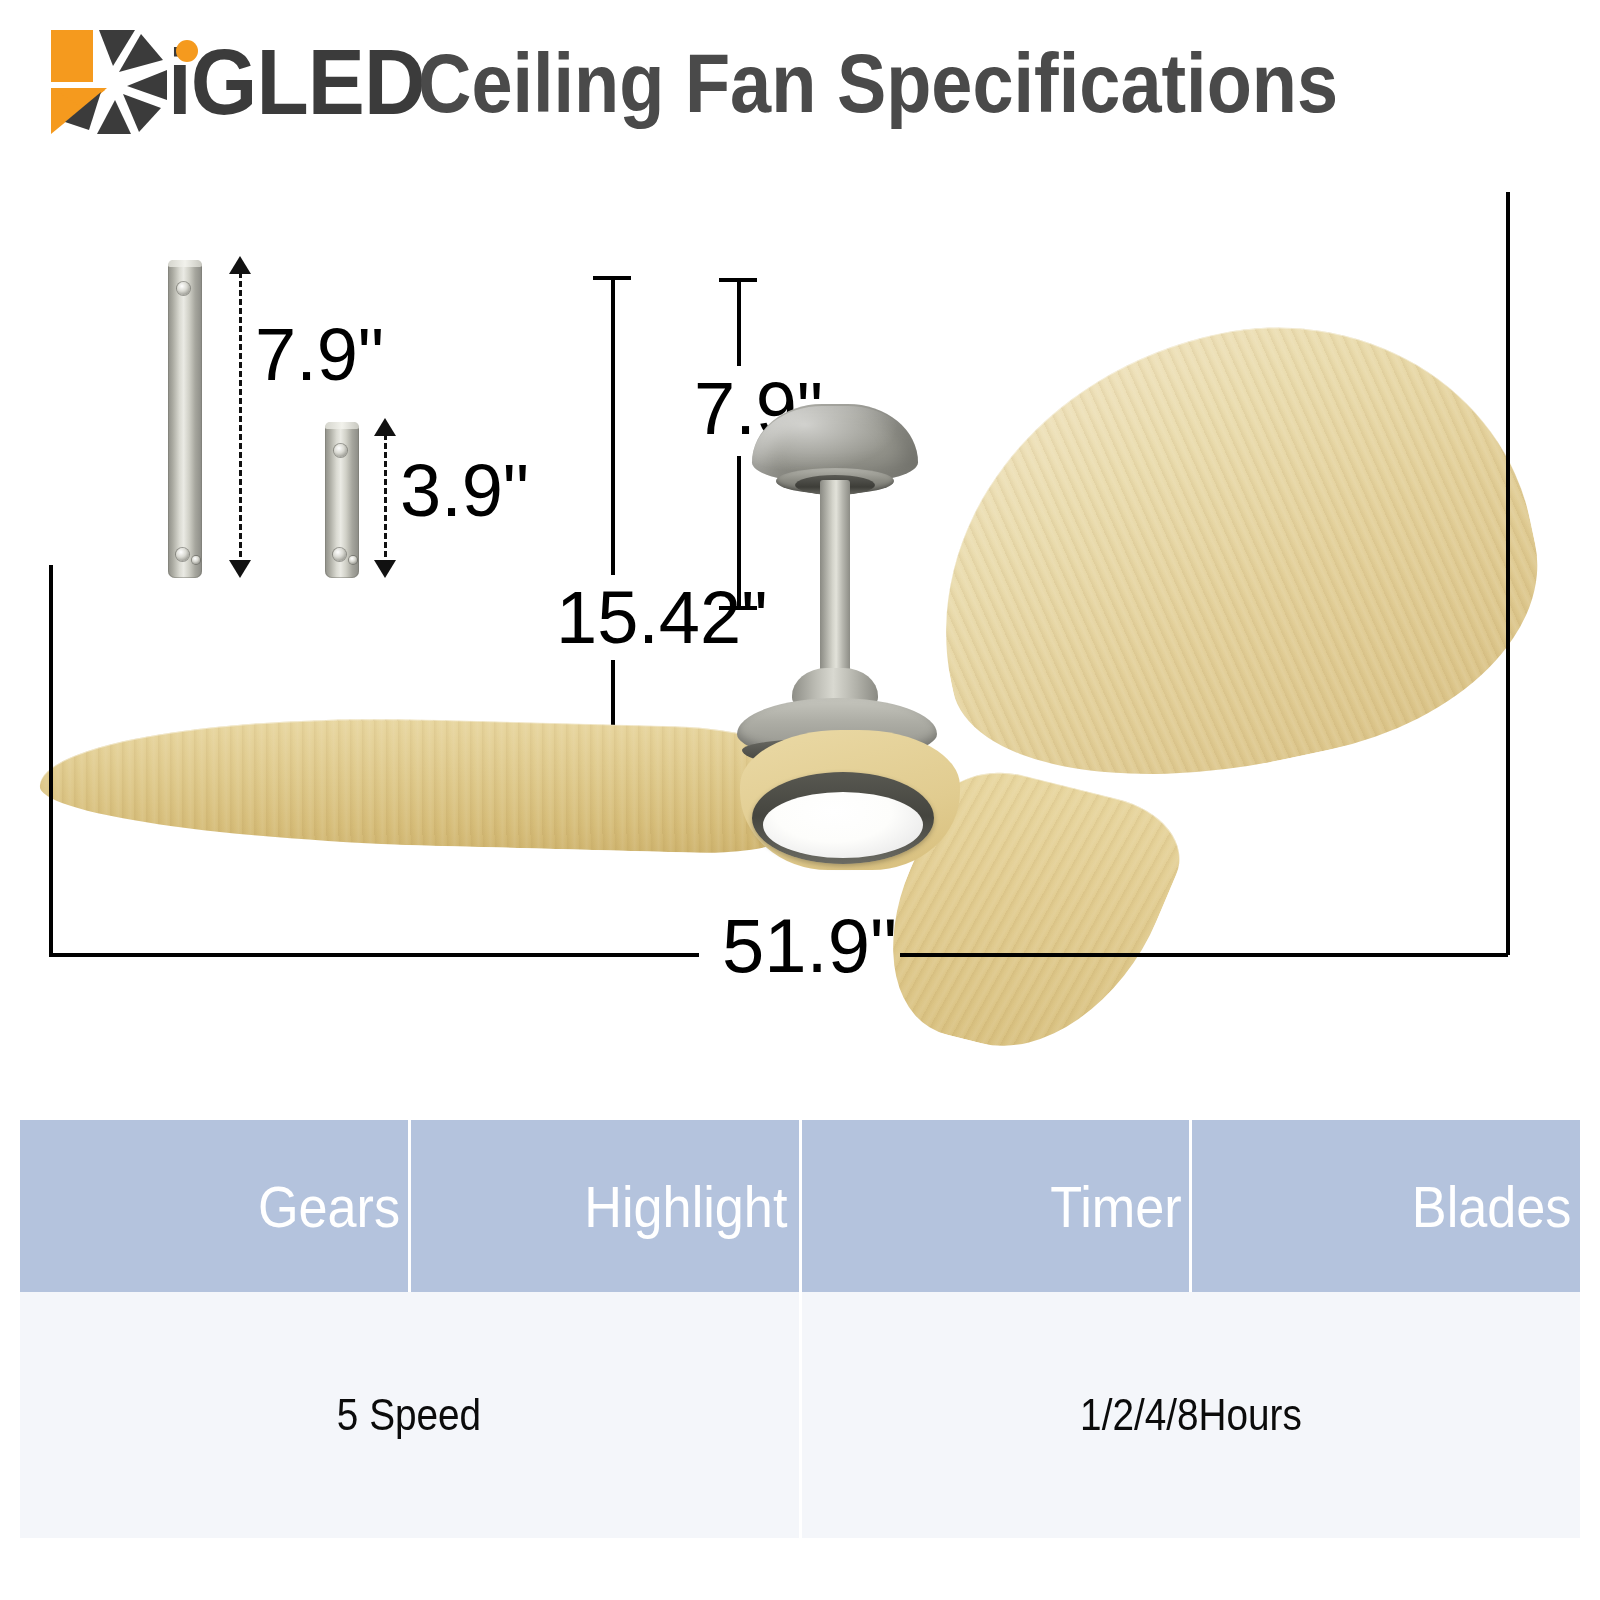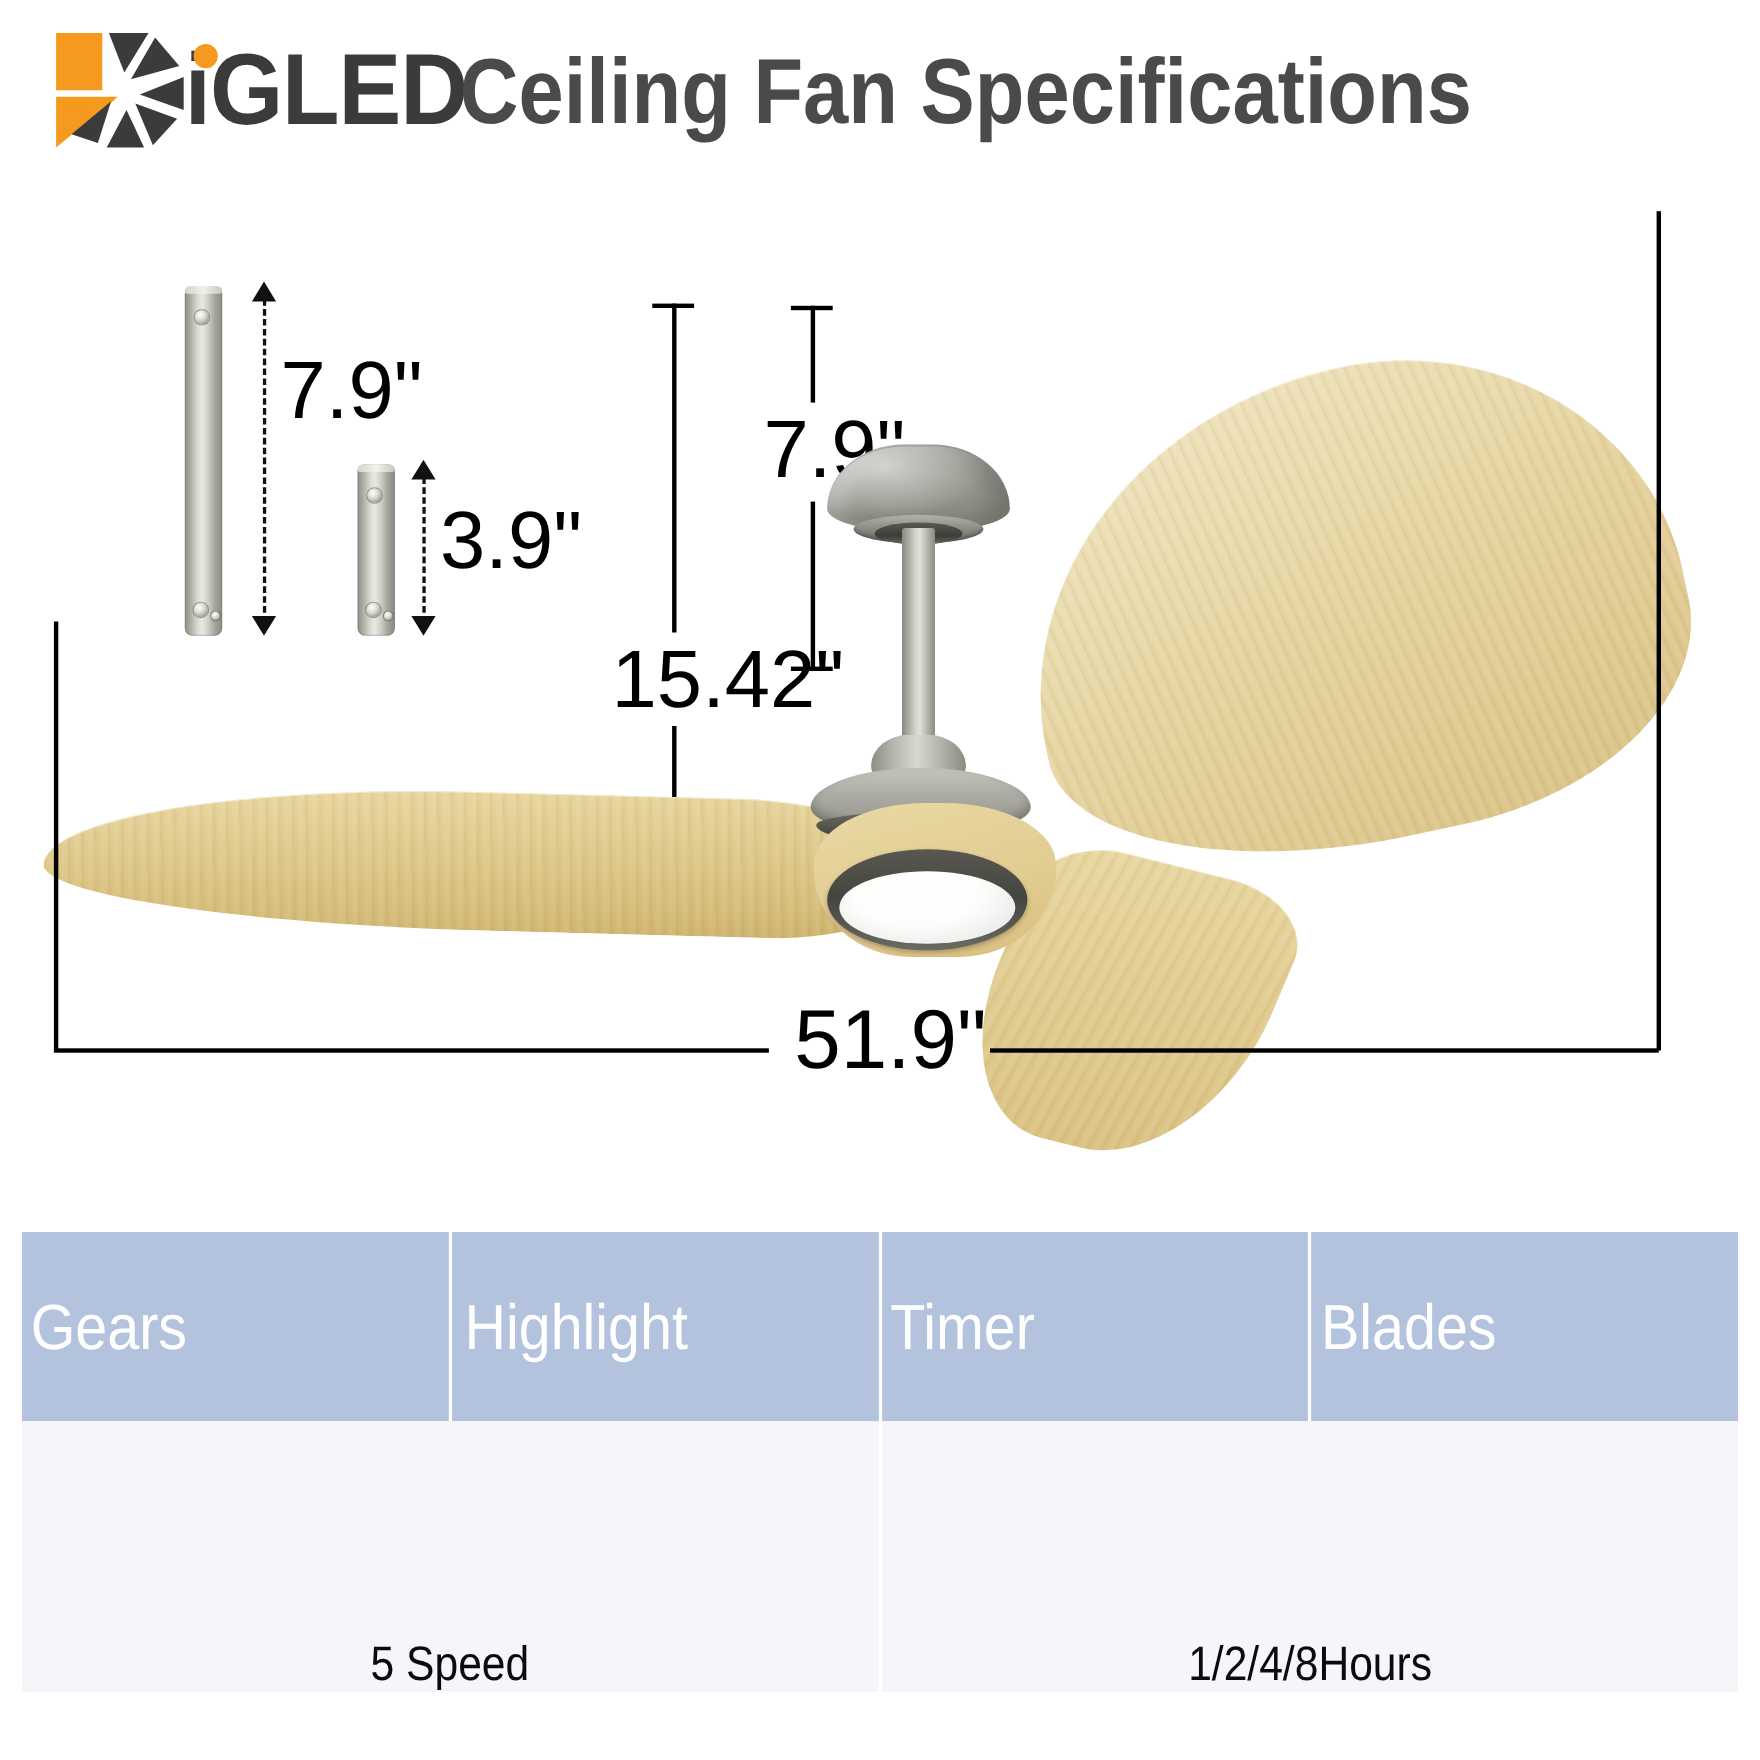--- a/index.html
+++ b/index.html
@@ -171,31 +171,31 @@
   }
 
   
   #spec-table{
     position:absolute;left:20px;top:1120px;width:1560px;height:418px;
   }
   #thead-row{
     display:flex;width:1560px;height:172px;
   }
   .th{
-    flex:1;background:#b4c3dd;display:flex;align-items:center;justify-content:flex-start;
+    flex:1;background:#b4c3dd;display:flex;align-items:center;justify-content:flex-end;
     color:#ffffff;font-size:58px;font-weight:normal;
     transform:none;border-right:3px solid #ffffff;
   }
   .th:last-child{border-right:none;}
   .th-inner{transform:scaleX(0.9);display:inline-block;}
   #tbody-row{
     display:flex;width:1560px;height:246px;
   }
   .td{
-    flex:1;background:#f4f6fa;display:flex;align-items:flex-end;justify-content:center;
+    flex:1;background:#f4f6fa;display:flex;align-items:center;justify-content:center;
     color:#0b0b0b;font-size:44px;font-weight:normal;
     border-right:3px solid #ffffff;
   }
   .td:last-child{border-right:none;}
   .td-inner{transform:scaleX(0.88);display:inline-block;white-space:nowrap;}
 </style>
 </head>
 <body>
 
 <div id="header">

